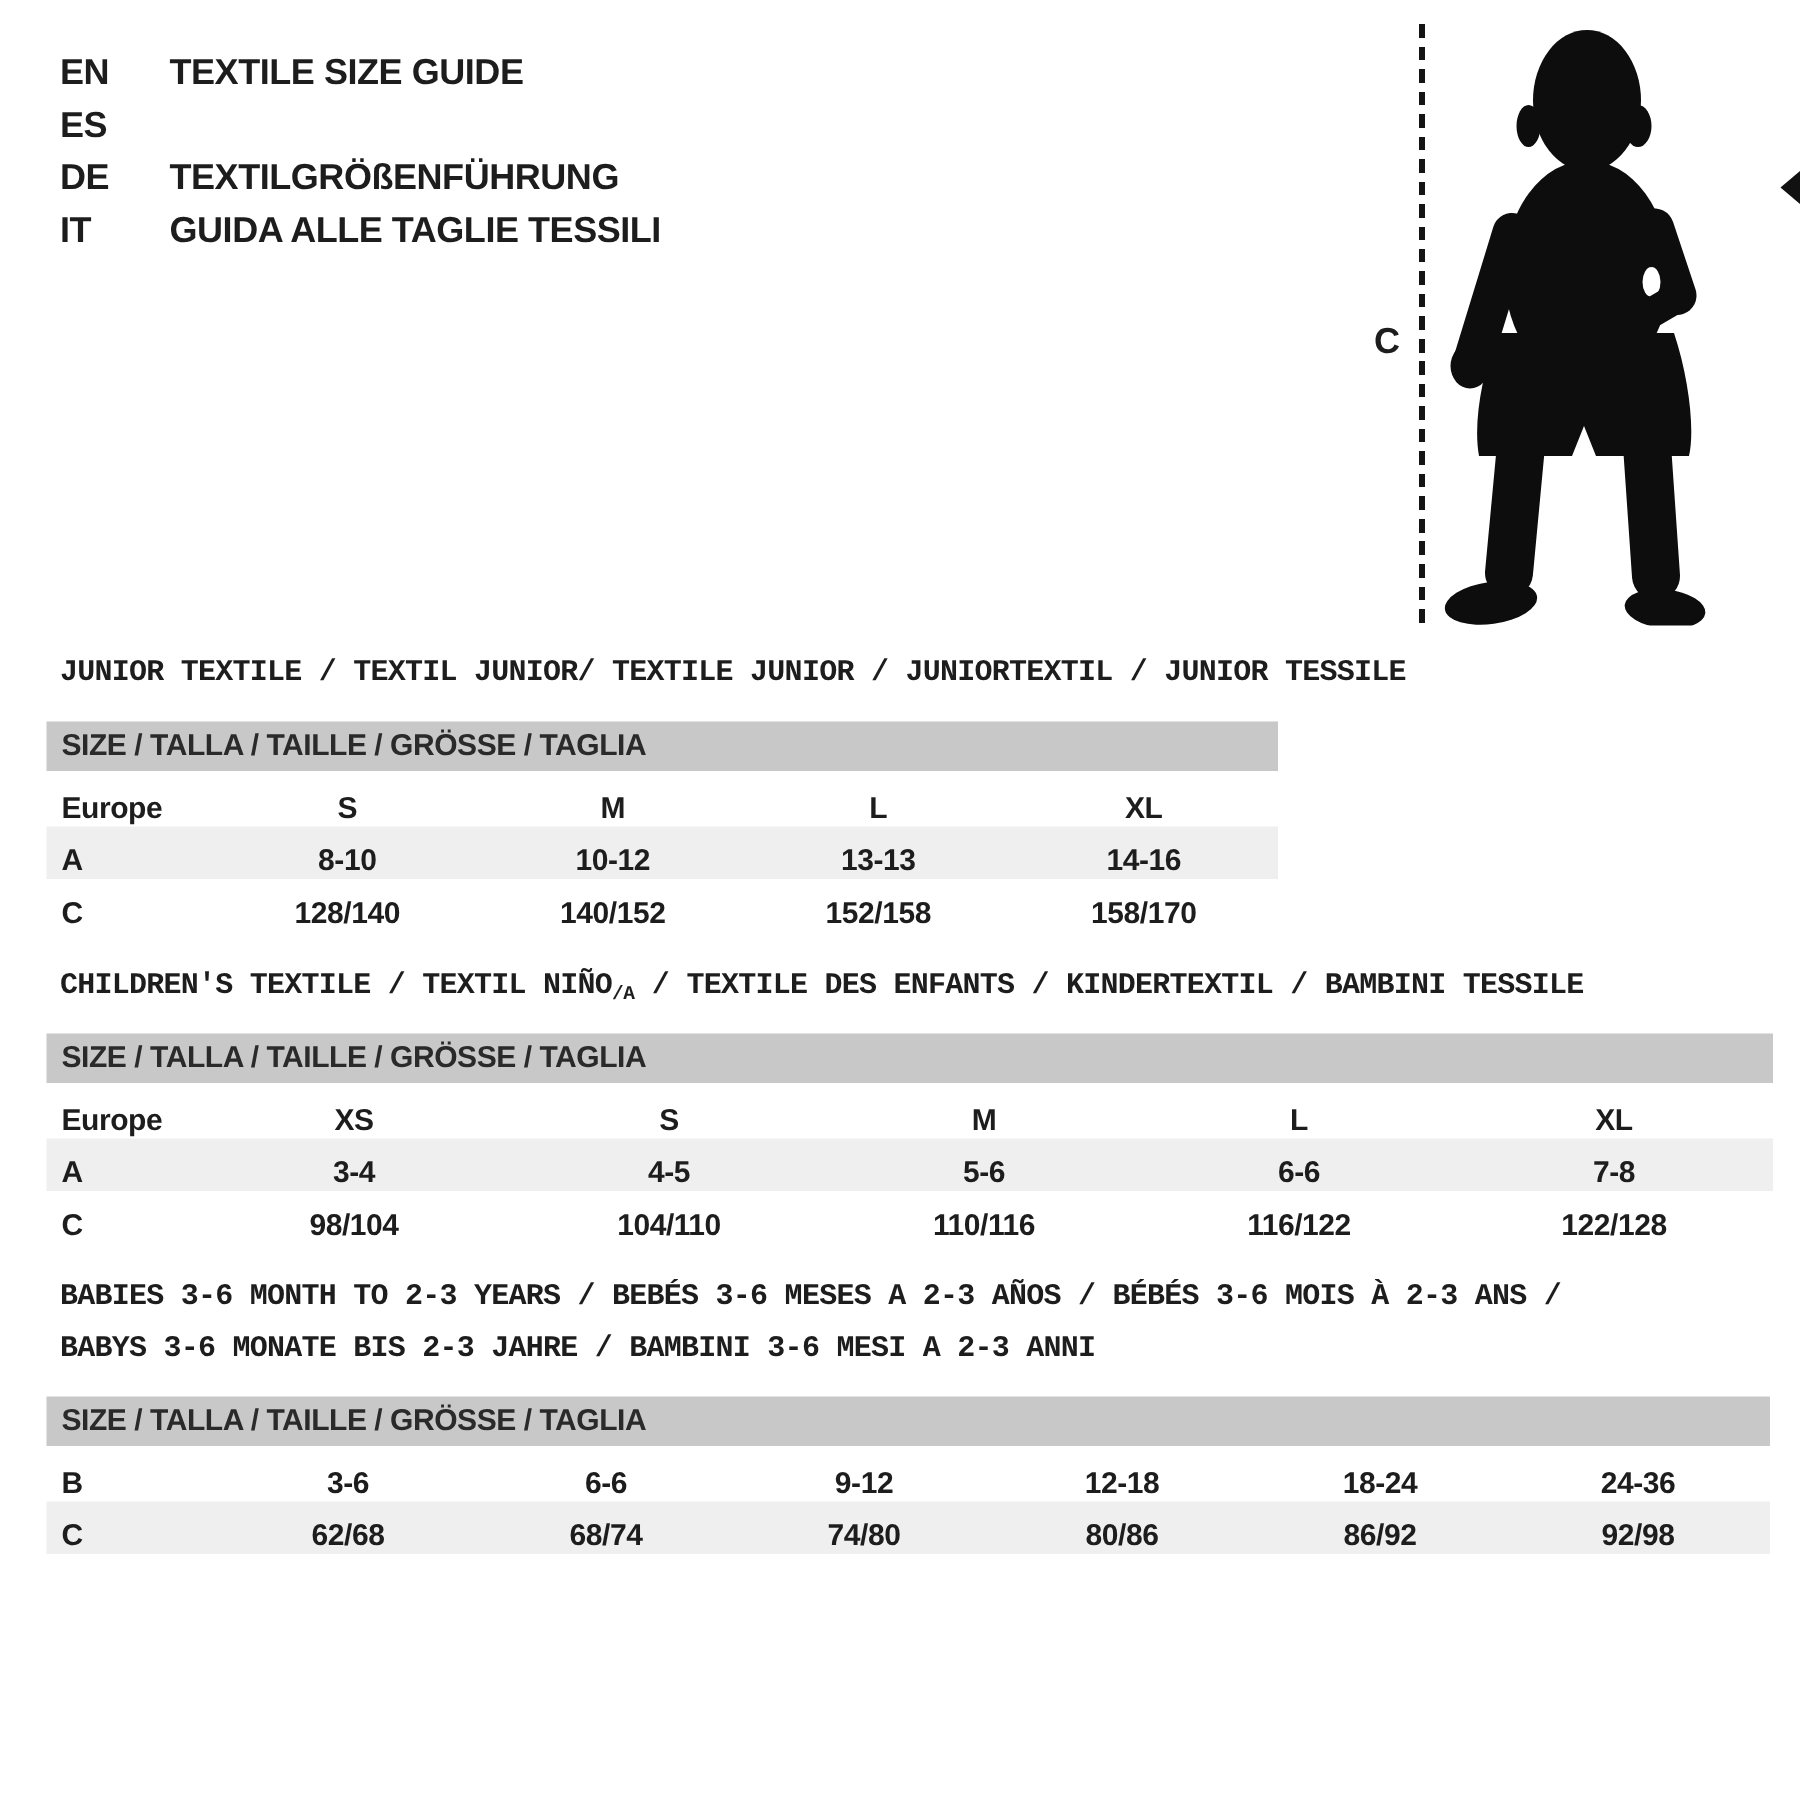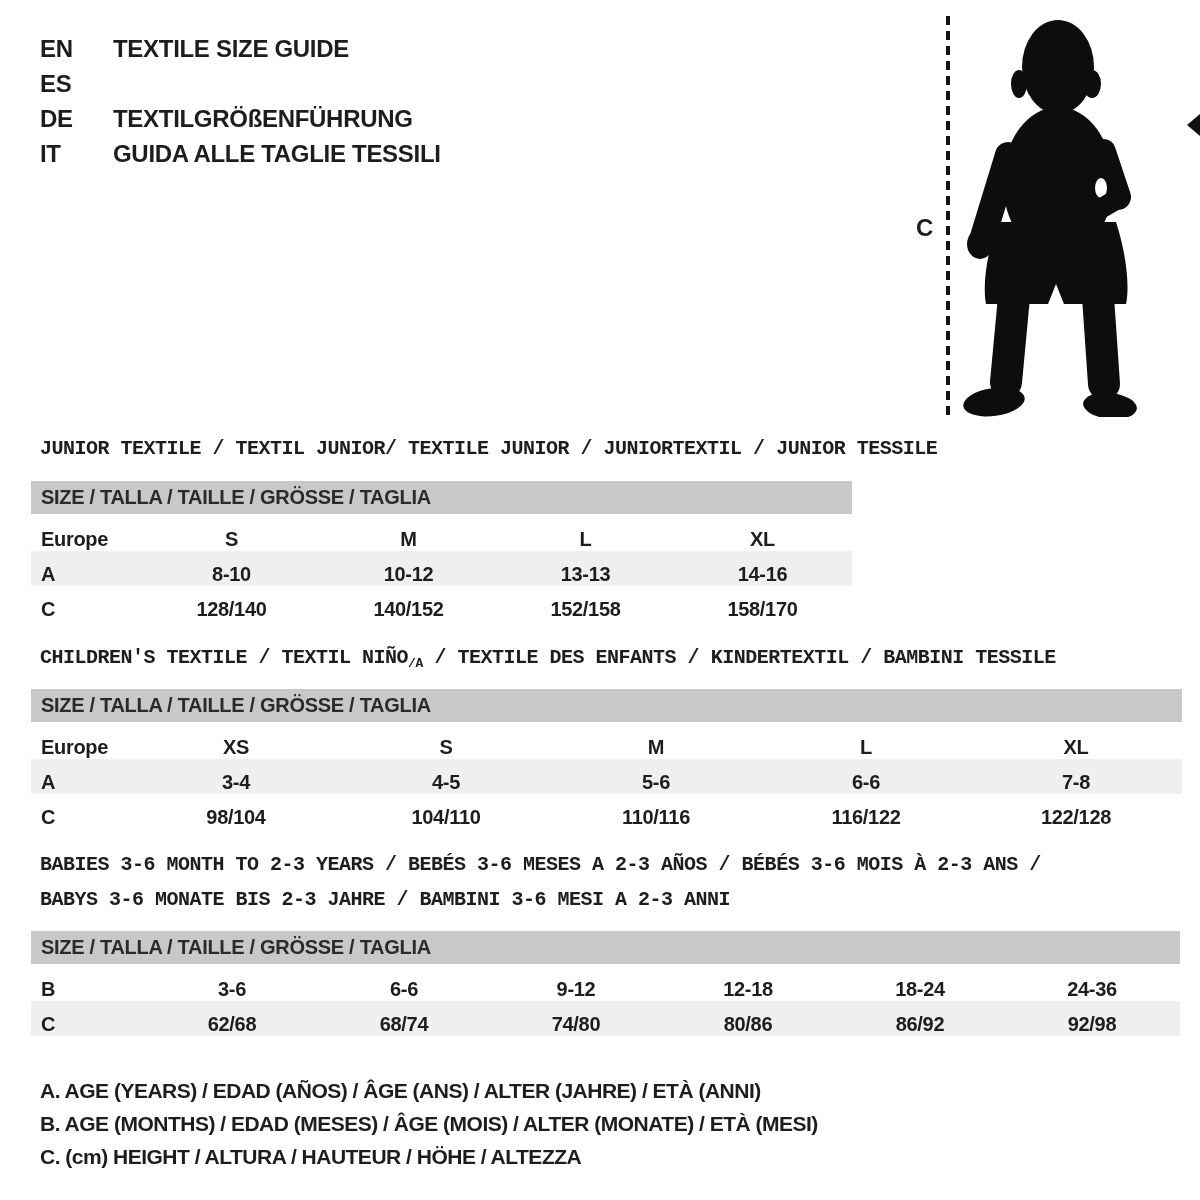--- a/index.html
+++ b/index.html
@@ -163,19 +163,14 @@
       <div class="t-cell c0">C</div>
       <div class="t-cell">62/68</div>
       <div class="t-cell">68/74</div>
       <div class="t-cell">74/80</div>
       <div class="t-cell">80/86</div>
       <div class="t-cell">86/92</div>
       <div class="t-cell">92/98</div>
     </div>
   </div>
 
-  <div class="legend">
-    <div>A. AGE (YEARS) / EDAD (AÑOS) / ÂGE (ANS) / ALTER (JAHRE) / ETÀ (ANNI)</div>
-    <div>B. AGE (MONTHS) / EDAD (MESES) / ÂGE (MOIS) / ALTER (MONATE) / ETÀ (MESI)</div>
-    <div>C. (cm) HEIGHT / ALTURA / HAUTEUR / HÖHE / ALTEZZA</div>
-  </div>
 
 </div>
 
 </body></html>

